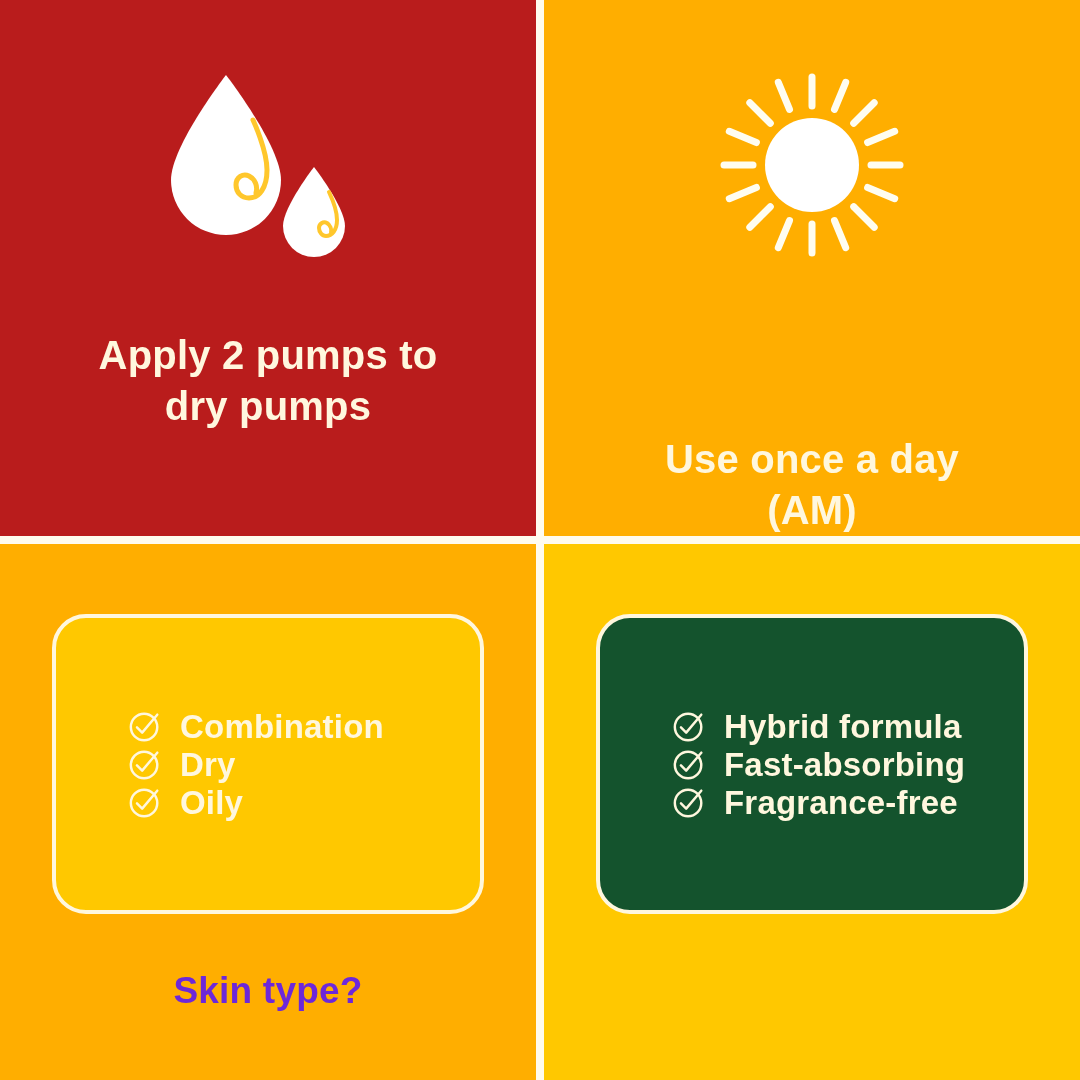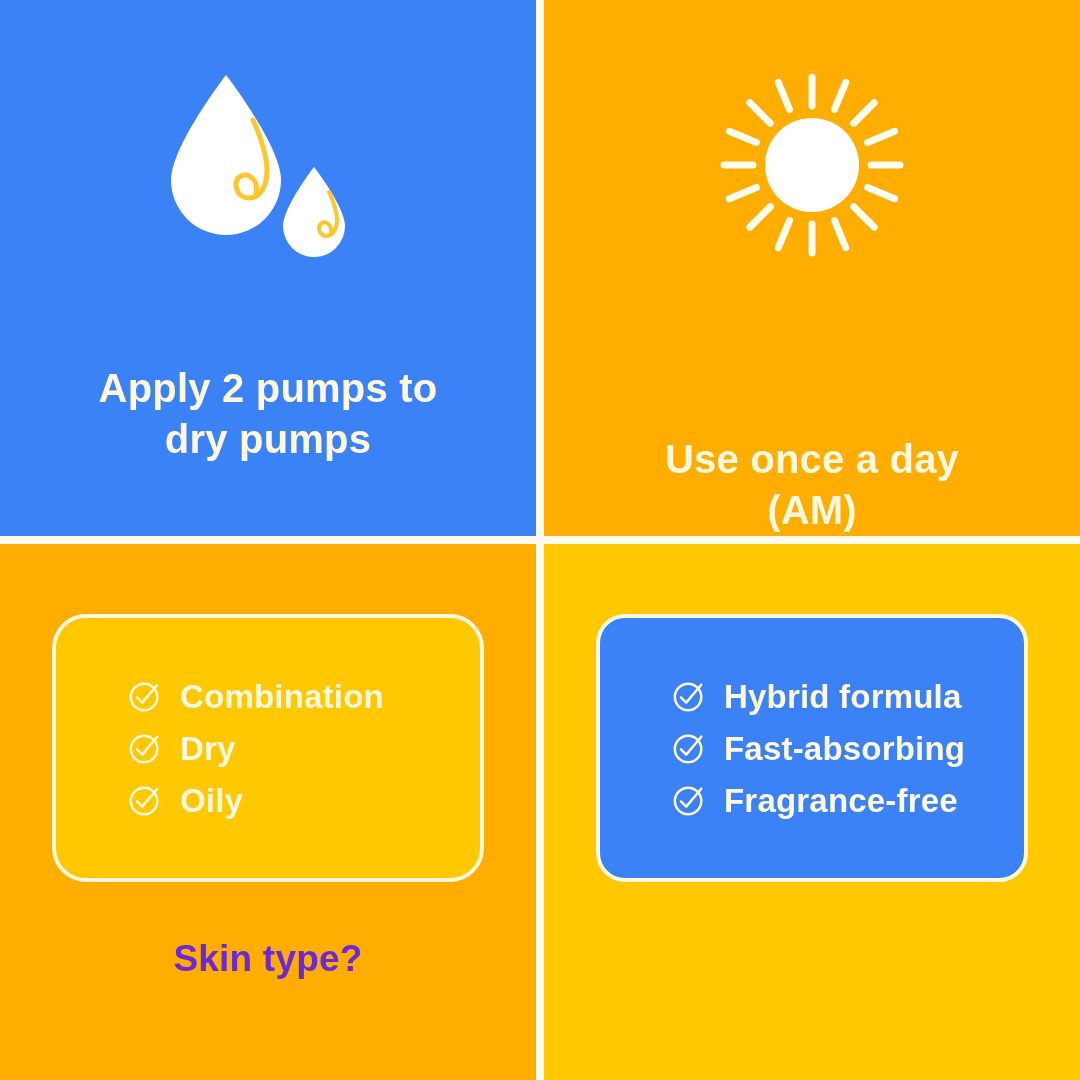--- a/index.html
+++ b/index.html
@@ -19,21 +19,21 @@
   
   .quad {
     position: absolute;
     width: 536px;
     height: 536px;
     box-sizing: border-box;
     display: flex;
     flex-direction: column;
     align-items: center;
   }
-  #q-tl { left: 0;    top: 0;    background: #3b82f6; gap: 33px; }
+  #q-tl { left: 0;    top: 0;    background: #b91c1c; }
   #q-tr { left: 544px; top: 0;   background: #FFAE00; justify-content: space-between; }
   #q-bl { left: 0;    top: 544px; background: #FFAE00; }
   #q-br { left: 544px; top: 544px; background: #FFC800; }
 
   
   .icon-wrap {
     height: 330px;
     width: 100%;
     display: flex;
     align-items: center;
@@ -49,32 +49,32 @@
     letter-spacing: 0.2px;
     padding: 0 40px;
     box-sizing: border-box;
   }
   .caption .ln { display: block; }
 
   
   .card {
     box-sizing: border-box;
     width: 432px;
-    height: 268px;
+    height: 300px;
     margin-top: 70px;
     border: 4px solid #FFF7DE;
     border-radius: 34px;
     display: flex;
     flex-direction: column;
     justify-content: center;
     padding-left: 72px;
-    gap: 18px;
+    gap: 4px;
   }
   #card-skin   { background: #FFC800; }
-  #card-form   { background: #3b82f6; border-radius: 29px; }
+  #card-form   { background: #14532d; }
 
   .check-row {
     display: flex;
     align-items: center;
     gap: 18px;
   }
   .check-icon {
     flex: 0 0 auto;
     width: 34px;
     height: 34px;

